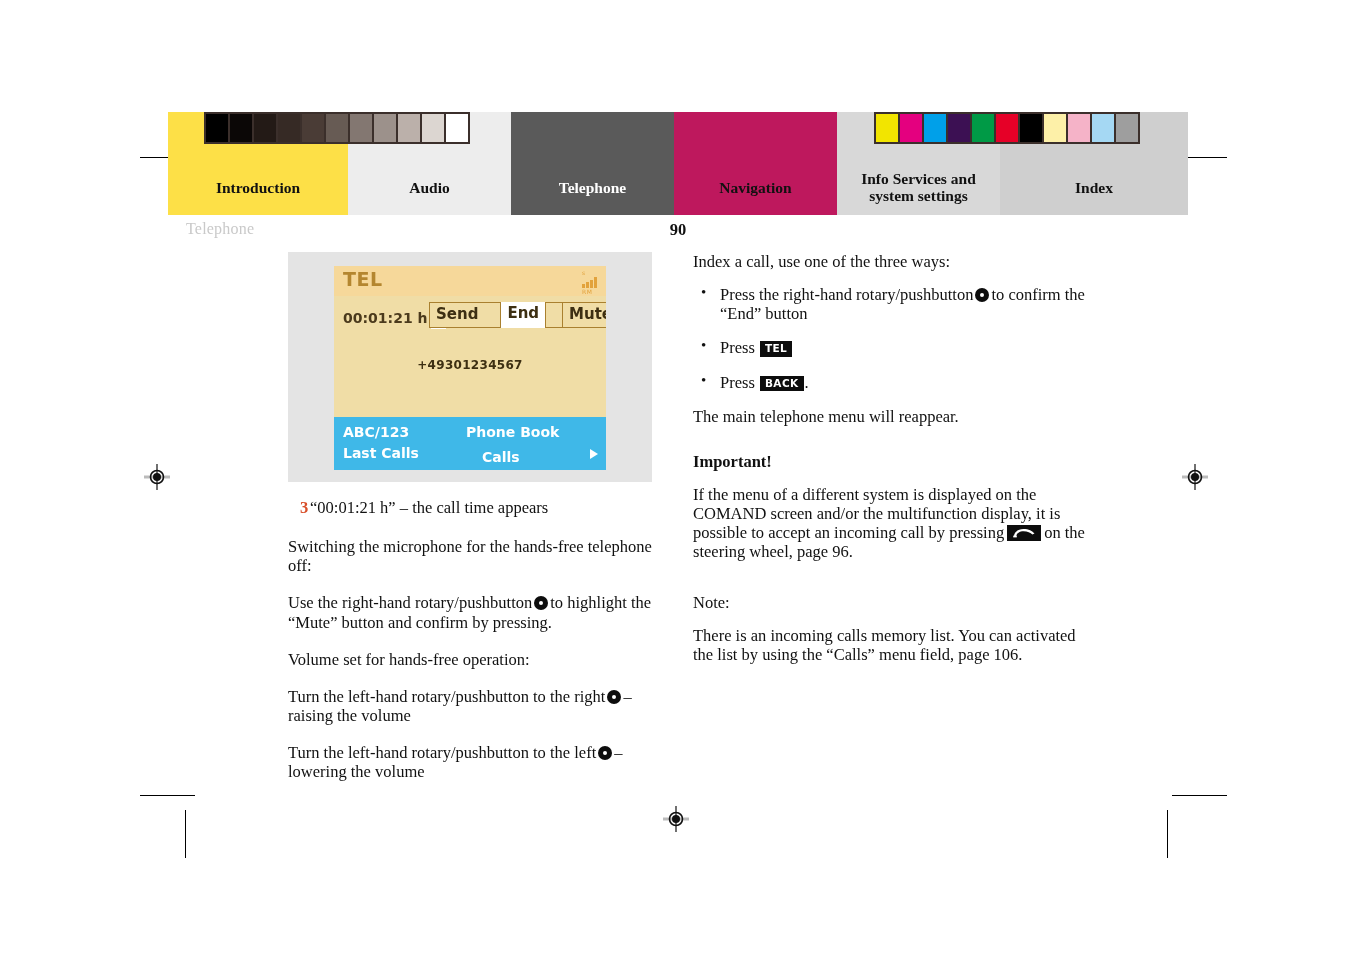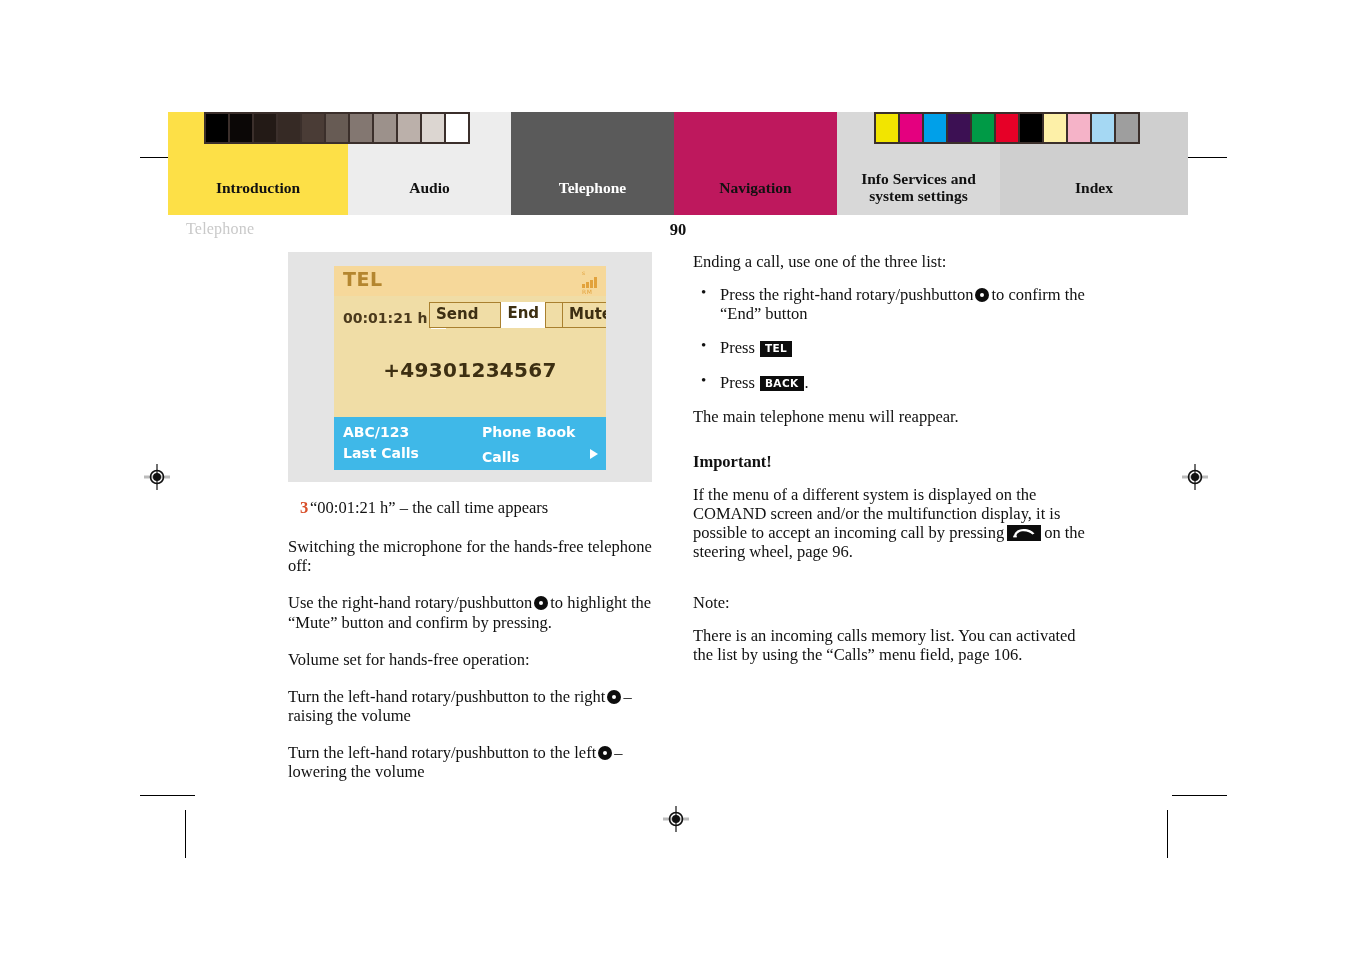--- a/index.html
+++ b/index.html
@@ -191,38 +191,38 @@
     border-right: 1.5px solid #a9802f;
     margin: -1px 16px;
   }
   .lcd-number {
     position: absolute;
     left: 0; right: 0;
     top: 92px;
     text-align: center;
     font-family: "DejaVu Sans", sans-serif;
     font-weight: bold;
-    font-size: 20px;
+    font-size: 12px;
     color: #3d2f12;
     letter-spacing: .3px;
   }
   .lcd-foot {
     position: absolute;
     left: 0; right: 0; bottom: 0;
     height: 53px;
     background: #3fb8e8;
     color: #ffffff;
     font-family: "DejaVu Sans", sans-serif;
     font-weight: bold;
     font-size: 14px;
   }
   .lcd-foot .cell { position: absolute; }
   .fc-tl { left: 9px;  top: 7px; }
   .fc-bl { left: 9px;  top: 28px; }
-  .fc-tr { left: 148px; top: 7px; }
+  .fc-tr { left: 132px; top: 7px; }
   .fc-br { left: 148px; top: 32px; }
   .foot-arrow {
     position: absolute;
     right: 8px; top: 32px;
     width: 0; height: 0;
     border-left: 8px solid #ffffff;
     border-top: 5px solid transparent;
     border-bottom: 5px solid transparent;
   }
 
@@ -472,21 +472,21 @@
     <p class="body">Volume set for hands-free operation:</p>
 
     <p class="body"><span>Turn the left-hand rotary/pushbutton to the right</span><span class="rotary"></span><span>– raising the volume</span></p>
 
     <p class="body"><span>Turn the left-hand rotary/pushbutton to the left</span><span class="rotary"></span><span>– lowering the volume</span></p>
 
   </div>
 
   <div class="col-right">
 
-    <p class="body tight">Ending a call, use one of the three list:</p>
+    <p class="body tight">Index a call, use one of the three ways:</p>
 
     <ul class="bullets">
       <li><span>Press the right-hand rotary/pushbutton</span><span class="rotary"></span><span>to confirm the “End” button</span></li>
       <li><span>Press</span> <span class="keycap">TEL</span></li>
       <li><span>Press</span> <span class="keycap">BACK</span><span>.</span></li>
     </ul>
 
     <p class="body">The main telephone menu will reappear.</p>
 
     <h3 class="important">Important!</h3>

